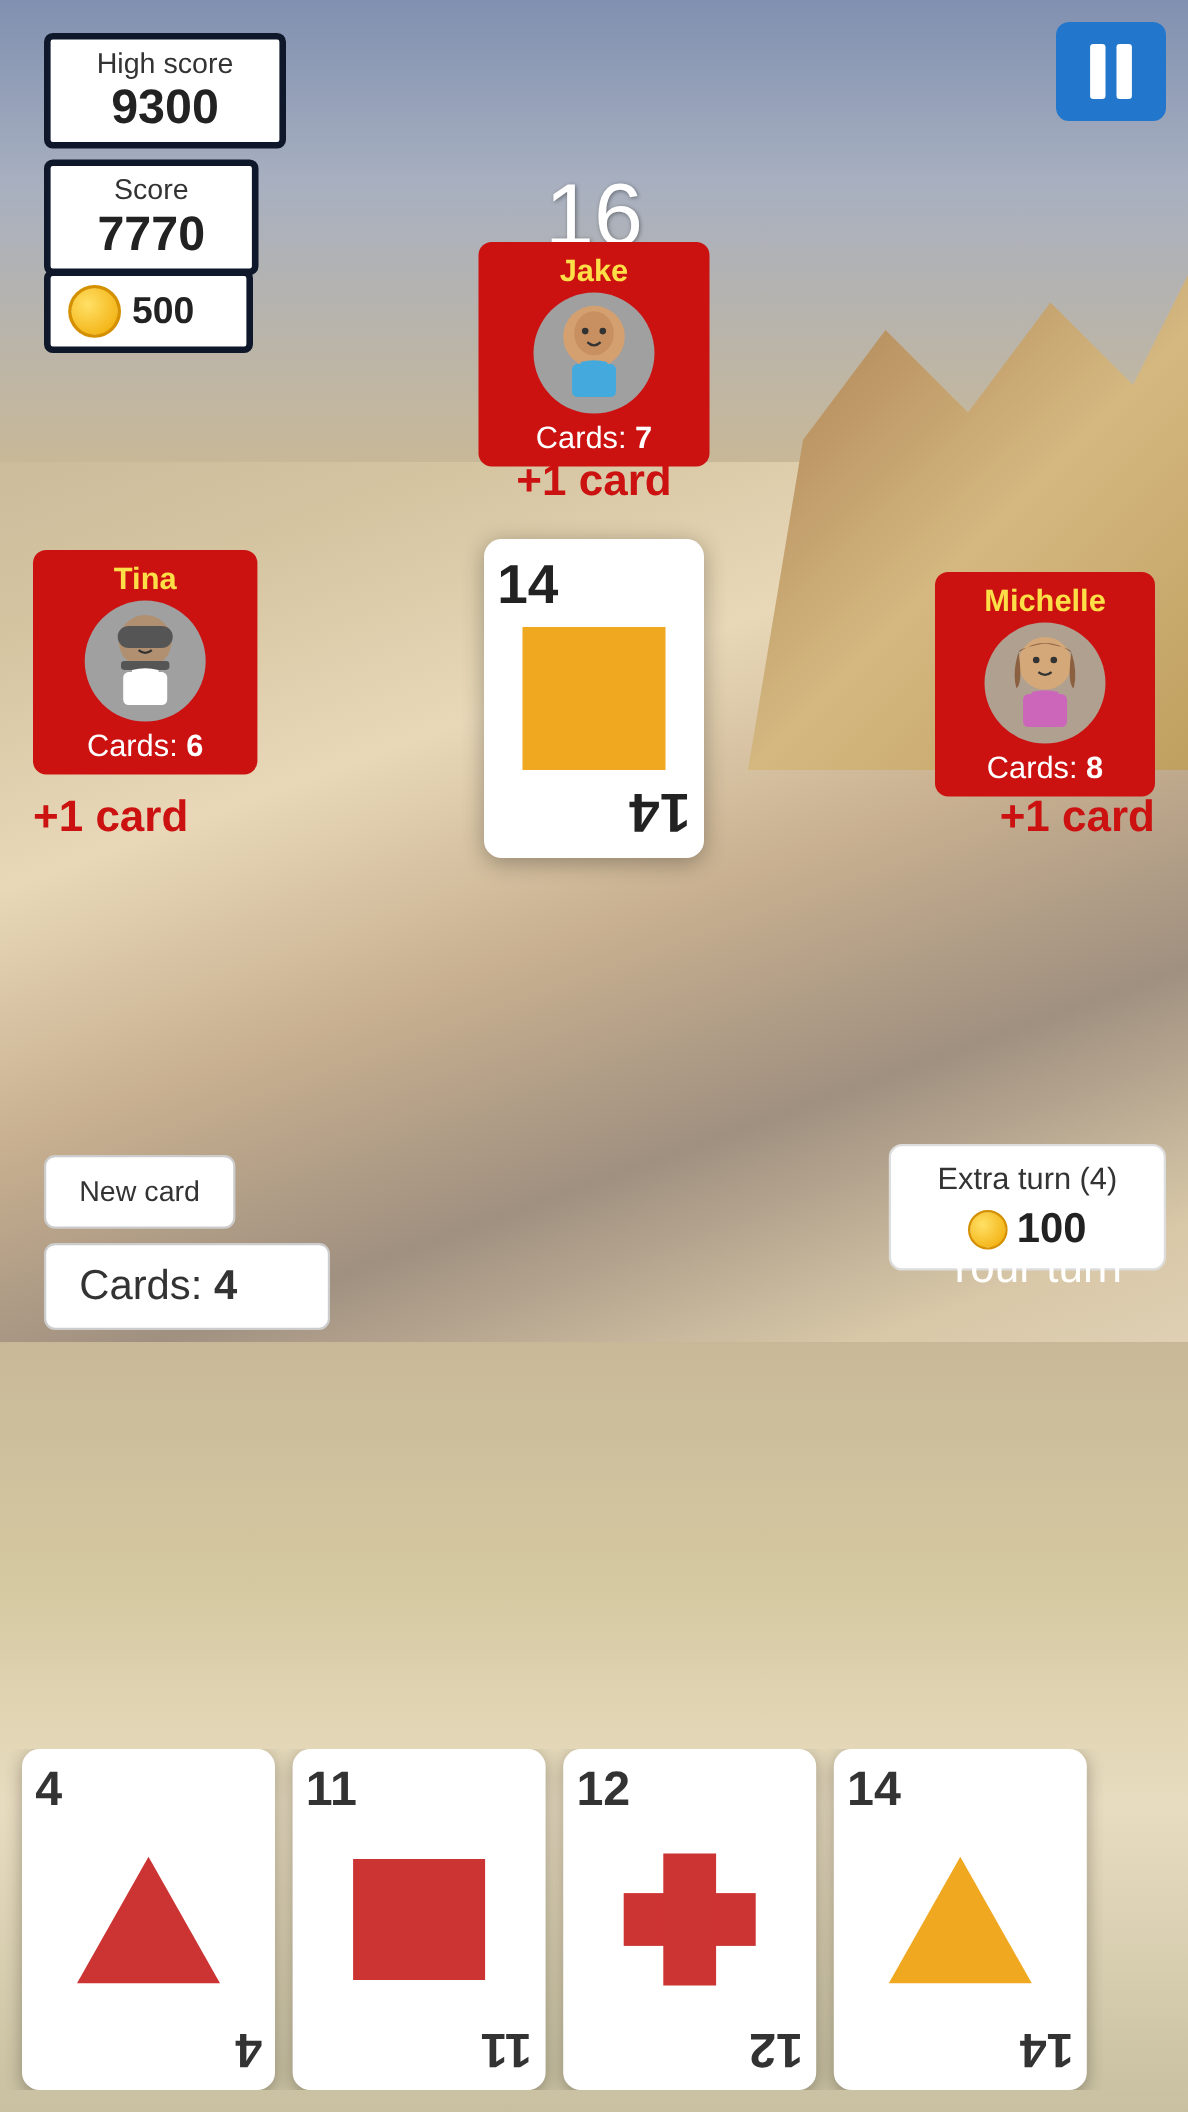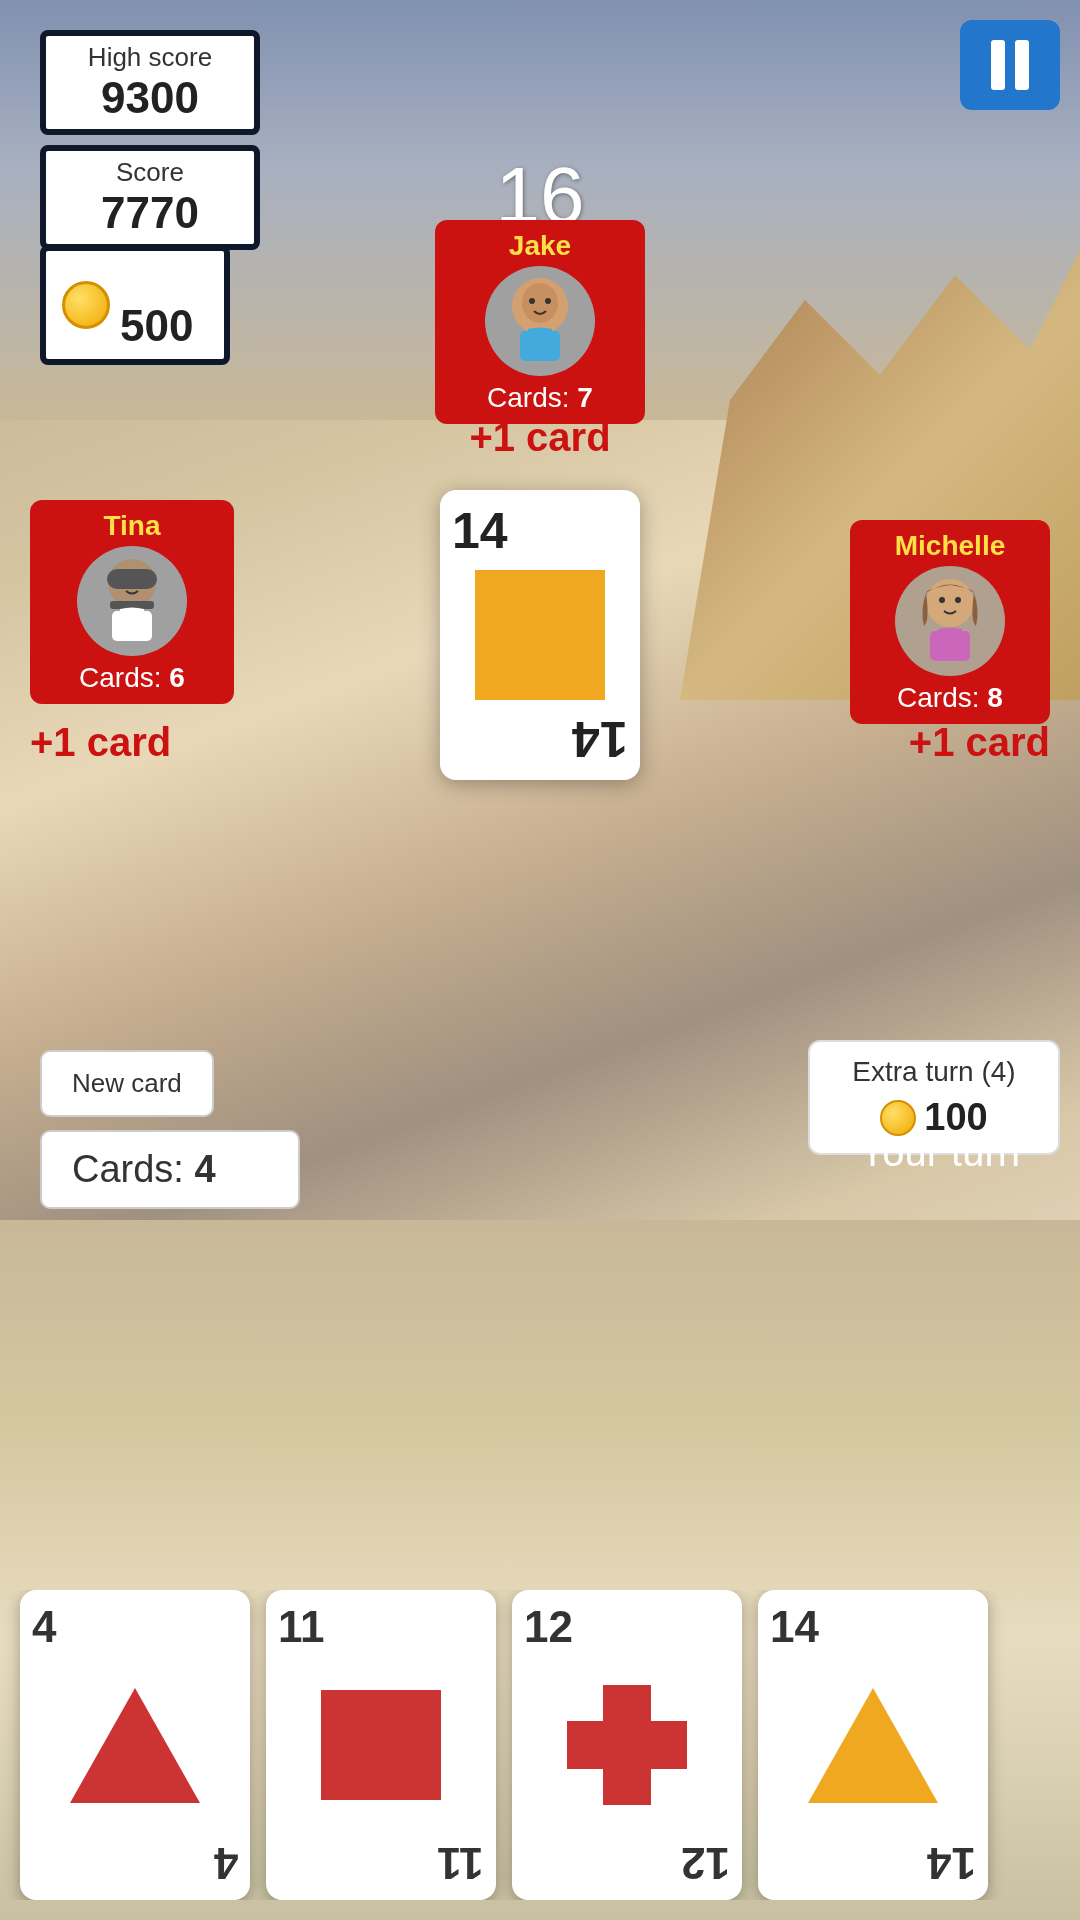--- a/index.html
+++ b/index.html
@@ -90,21 +90,21 @@
 
     #high-score-box {
       top: 30px;
       left: 40px;
       width: 220px;
     }
 
     #score-box {
       top: 145px;
       left: 40px;
-      width: 220px;
+      width: 195px;
       text-align: center;
     }
 
     #coins-box {
       top: 245px;
       left: 40px;
       width: 190px;
       display: flex;
       align-items: center;
       gap: 10px;
@@ -114,24 +114,23 @@
     .coin-icon {
       width: 48px;
       height: 48px;
       border-radius: 50%;
       background: radial-gradient(circle at 35% 35%, #ffe066, #f0a800);
       border: 3px solid #d49000;
       flex-shrink: 0;
     }
 
     .coin-value {
-      font-size: 44px;
+      font-size: 34px;
       font-weight: bold;
       color: #222;
-      margin-top: 42px;
     }
 
     
     #pause-btn {
       position: absolute;
       top: 20px;
       right: 20px;
       width: 100px;
       height: 90px;
       background: #2277cc;

